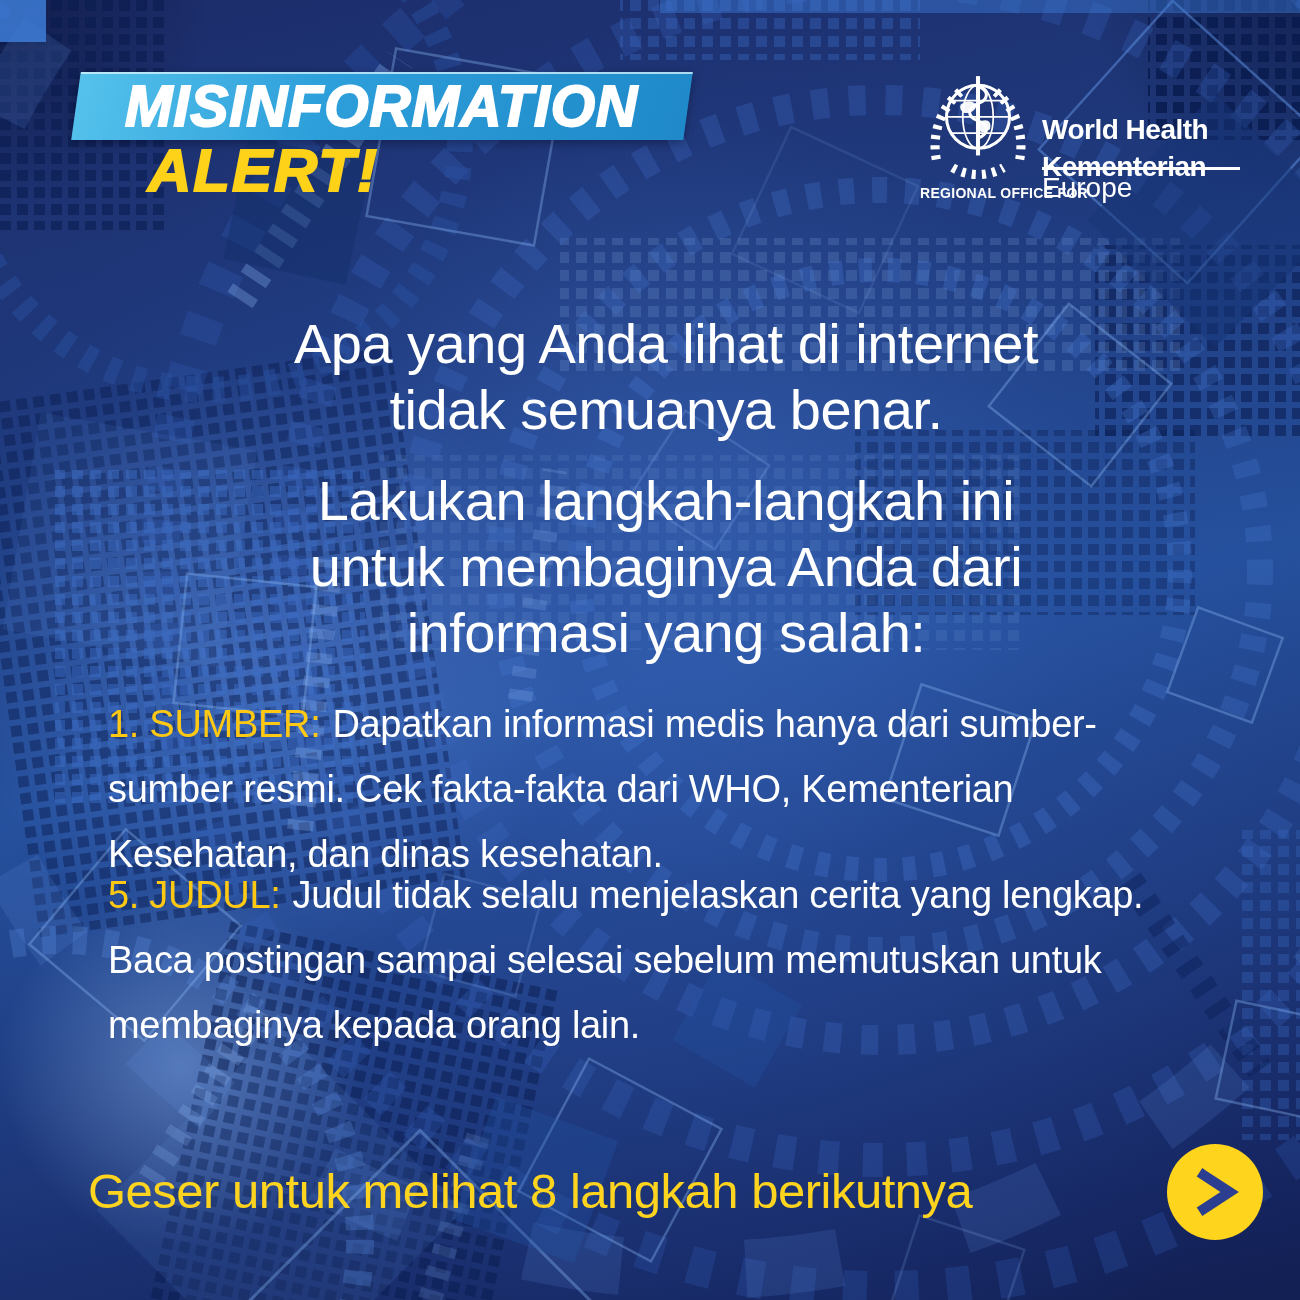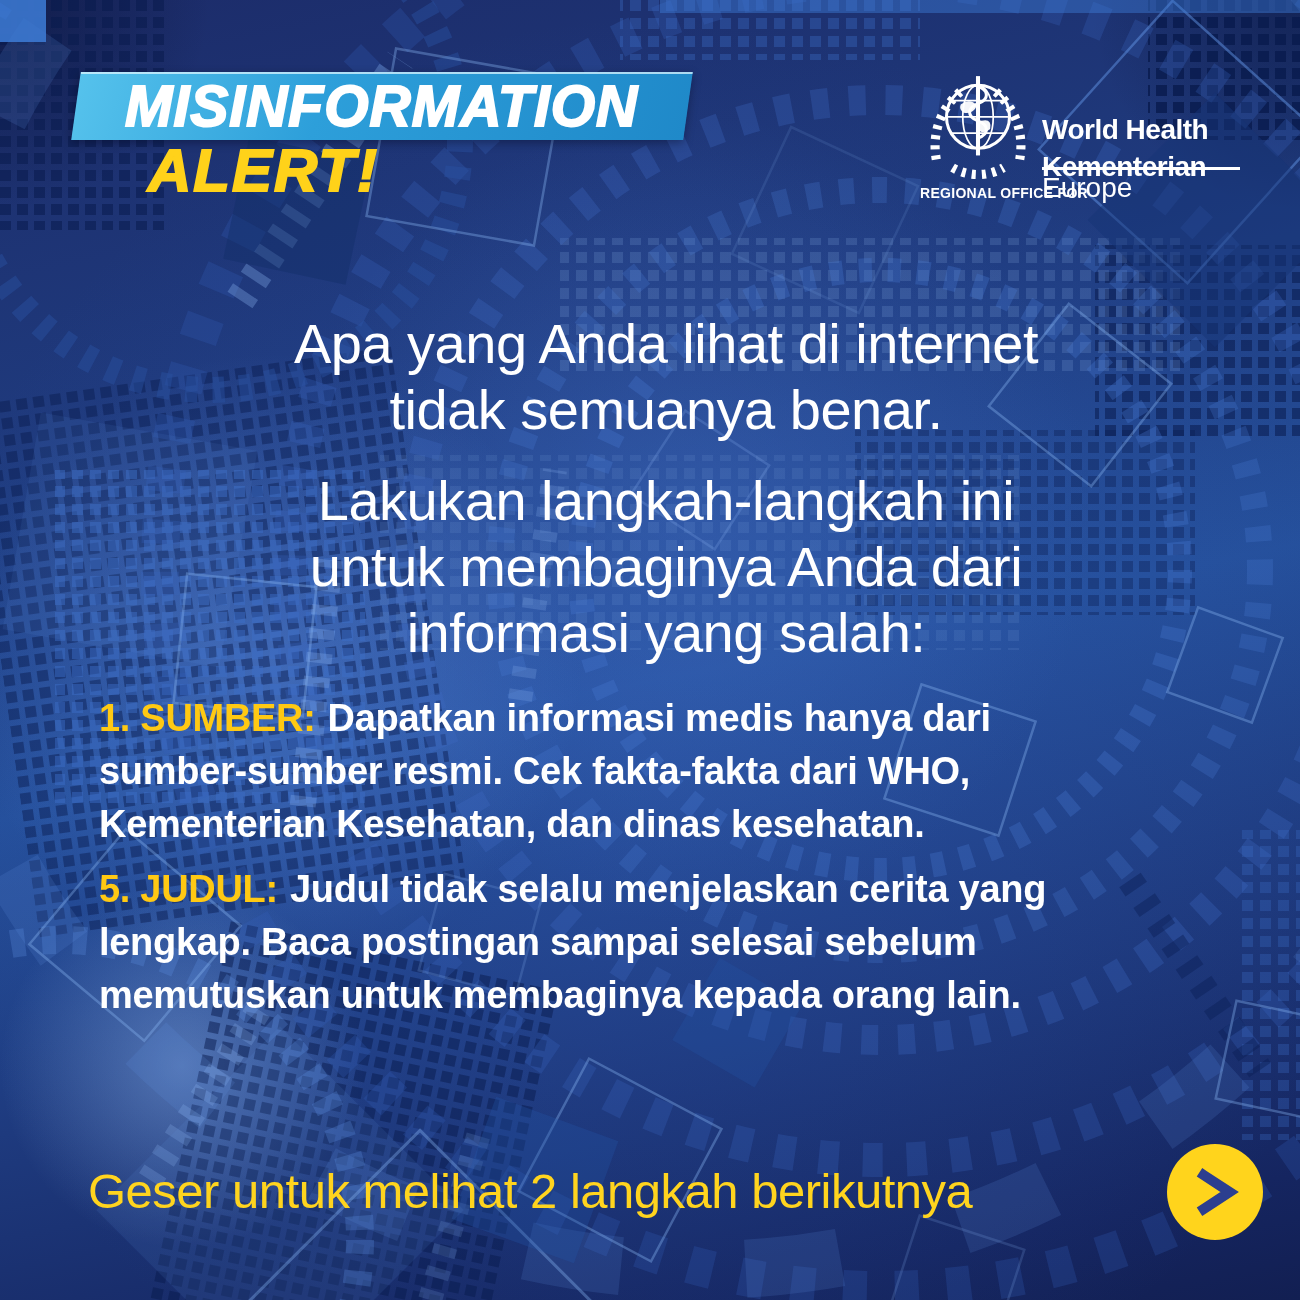--- a/index.html
+++ b/index.html
@@ -52,22 +52,22 @@
 
   
   .intro,.instruction{
     position:absolute;left:0;width:1300px;text-align:center;margin:16px;
     color:#fff;font-size:56px;line-height:66px;letter-spacing:-0.5px;
     white-space:pre-line;font-weight:normal;
   }
   .intro{top:295px;}
   .instruction{top:452px;}
   .step{
-    position:absolute;left:99px;margin:0;color:#fff;
-    font-size:38px;font-weight:bold;line-height:53px;letter-spacing:-0.3px;
+    position:absolute;left:108px;margin:0;color:#fff;
+    font-size:38px;font-weight:normal;line-height:65px;letter-spacing:-0.3px;
   }
   .step1{top:692px;width:1015px;}
   .step2{top:863px;width:1070px;}
   .step-label{color:#ffc913;margin-right:12px;}
 
   
   .swipe-hint{
     position:absolute;left:88px;top:1163px;color:#ffd41e;
     font-size:49px;letter-spacing:-0.5px;white-space:nowrap;
   }
@@ -199,20 +199,20 @@
 informasi yang salah:</p>
 
   <p class="step step1">
     <span class="step-label">1. SUMBER:</span><span class="step-text">Dapatkan informasi medis hanya dari sumber-sumber resmi. Cek fakta-fakta dari WHO, Kementerian Kesehatan, dan dinas kesehatan.</span>
   </p>
 
   <p class="step step2">
     <span class="step-label">5. JUDUL:</span><span class="step-text">Judul tidak selalu menjelaskan cerita yang lengkap. Baca postingan sampai selesai sebelum memutuskan untuk membaginya kepada orang lain.</span>
   </p>
 
-  <div class="swipe-hint">Geser untuk melihat 2 langkah berikutnya</div>
+  <div class="swipe-hint">Geser untuk melihat 8 langkah berikutnya</div>
   <div class="next-button">
     <svg width="54" height="54" viewBox="0 0 48 48">
       <path d="M14 9 L37 24 L14 39" fill="none" stroke="#2c3e8f" stroke-width="9" stroke-linecap="square" stroke-linejoin="miter"></path>
     </svg>
   </div>
 
 </div>
 
 </body></html>

